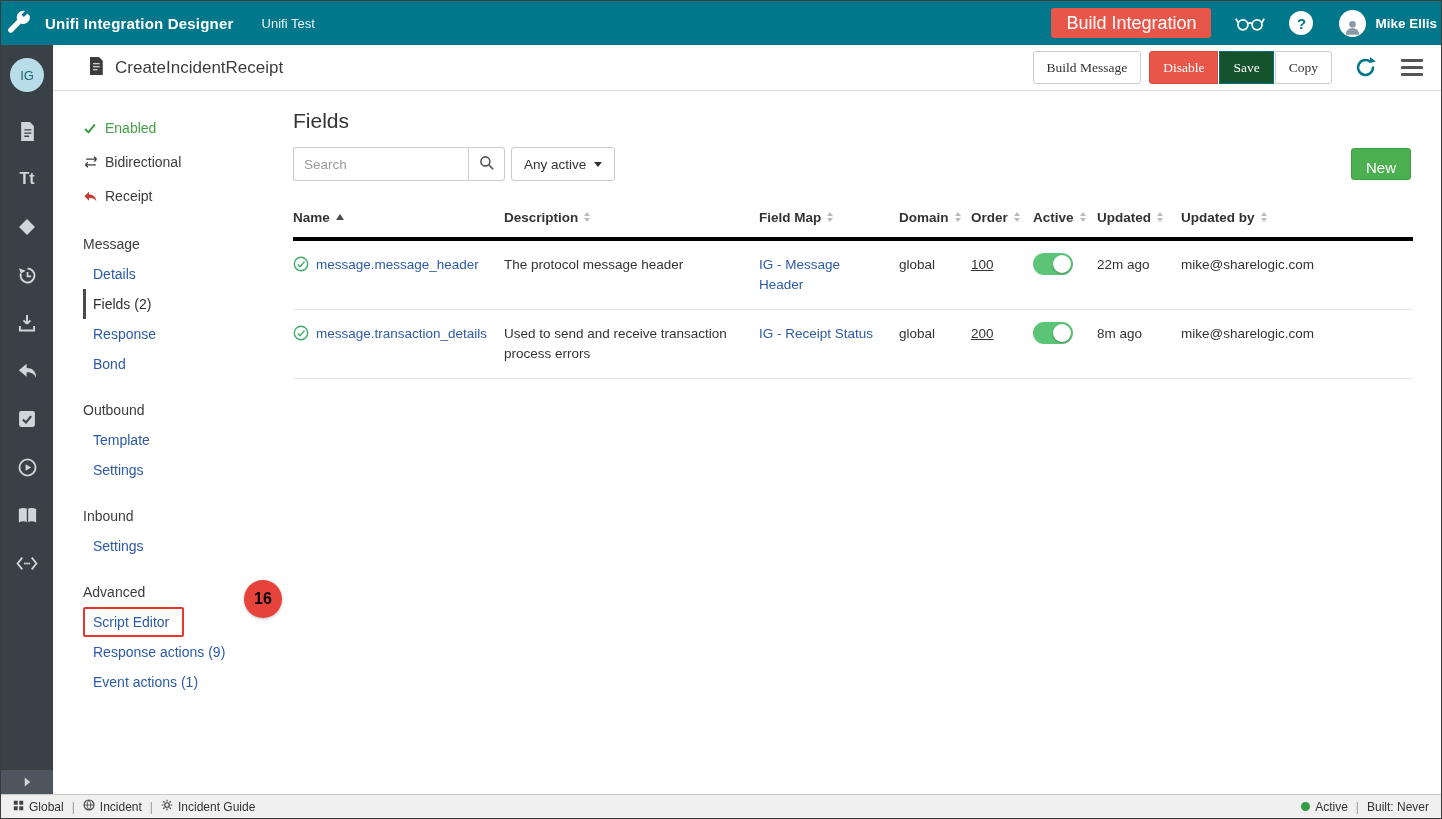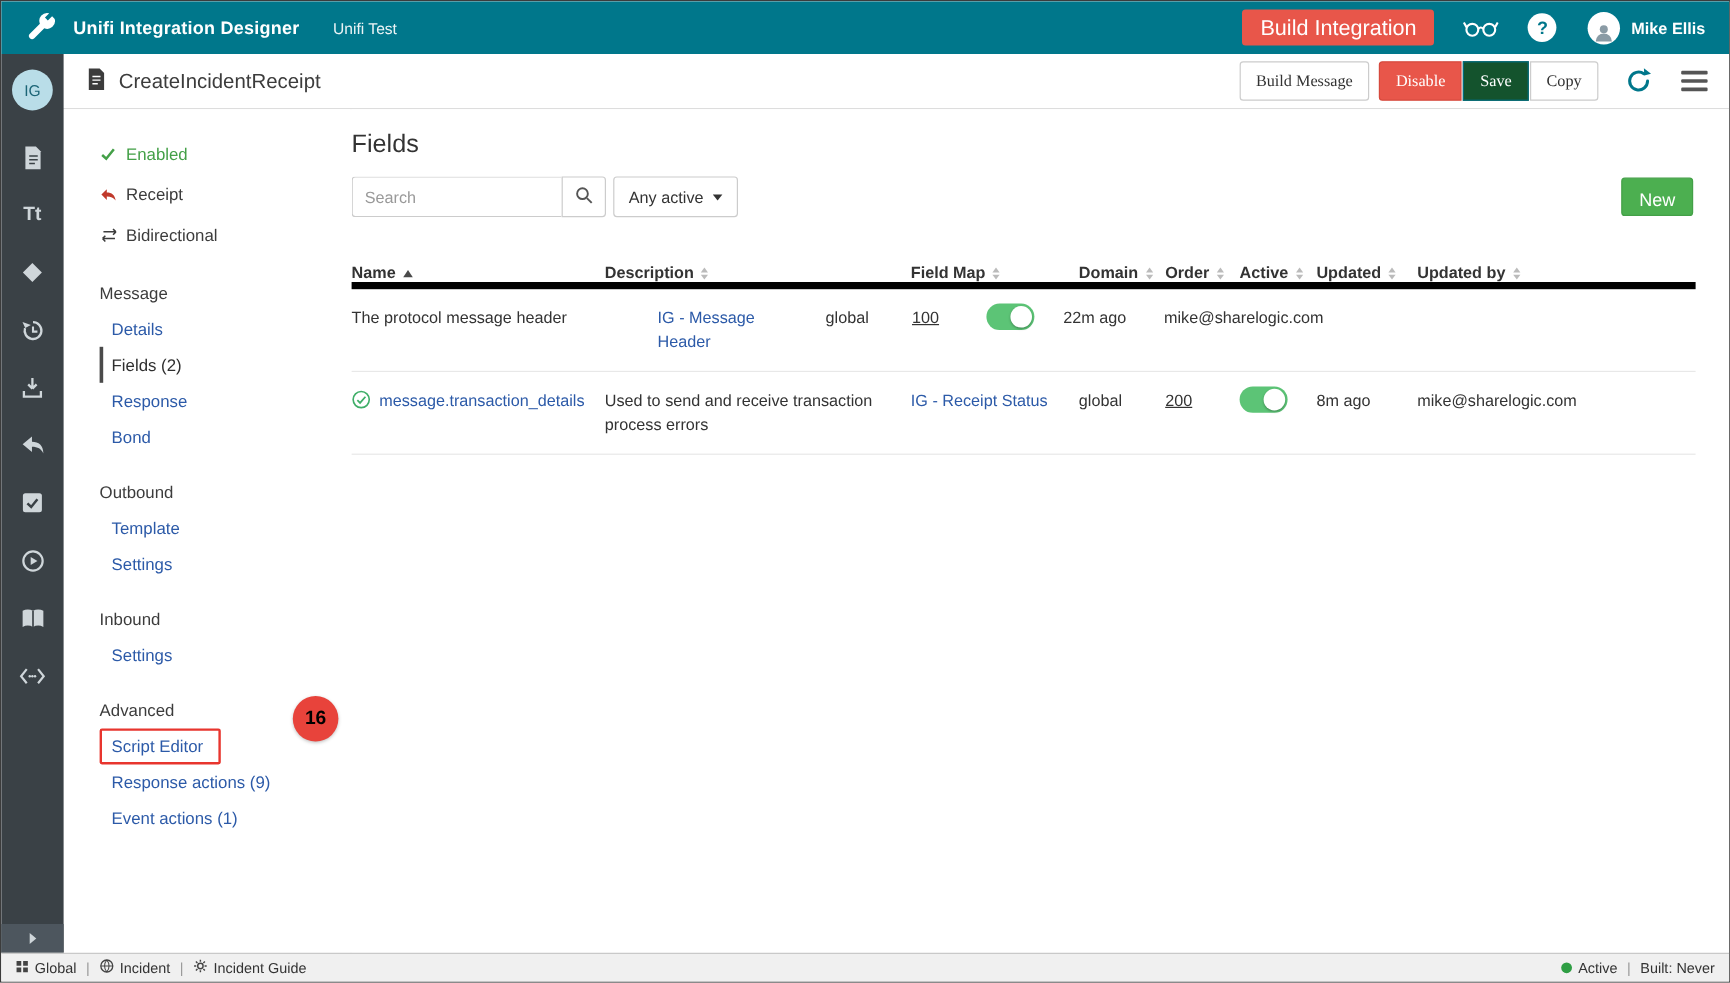--- a/index.html
+++ b/index.html
@@ -1,33 +1,33 @@
 <!DOCTYPE html>
 <html><head>
 <meta charset="utf-8">
 <style>
   *{margin:0;padding:0;box-sizing:border-box}
   html,body{width:1442px;height:819px}
   body{font-family:"Liberation Sans","DejaVu Sans",sans-serif;font-size:14px;color:#333;background:#fff}
   .app{position:relative;width:1442px;height:819px;border:1px solid #3c3c3c;overflow:hidden;background:#fff}
 
   
-  .topbar{position:absolute;left:0;top:0;right:0;height:44px;background:#00778b;display:flex;align-items:center;padding:0 20px;color:#fff;z-index:5}
+  .topbar{position:absolute;left:0;top:0;right:0;height:44px;background:#00778b;display:flex;align-items:center;padding:0 4px;color:#fff;z-index:5}
   .topbar .logo{display:flex;align-items:center;margin-right:14px}
   .topbar .app-title{font-size:15px;font-weight:bold;letter-spacing:.2px}
   .topbar .workspace{font-size:13px;margin-left:28px;color:rgba(255,255,255,.92)}
   .topbar .spacer{flex:1}
   .btn-build-integration{background:#e8564a;color:#fff;border:none;border-radius:3px;height:30px;padding:0 15px;font-size:18px;font-family:inherit;cursor:pointer}
   .topbar .glasses{margin-left:24px;display:flex;cursor:pointer}
   .help-bubble{width:24px;height:24px;border-radius:50%;background:#fff;color:#00778b;font-weight:bold;font-size:15px;display:flex;align-items:center;justify-content:center;margin-left:24px;cursor:pointer}
   .avatar{width:27px;height:27px;border-radius:50%;background:#fff;display:flex;align-items:flex-end;justify-content:center;overflow:hidden;margin-left:26px;cursor:pointer}
   .user-name{font-size:13.5px;font-weight:bold;margin-left:9px;cursor:pointer}
 
   
-  .header{position:absolute;left:36px;top:44px;right:0;height:46px;background:#fff;border-bottom:1px solid #ddd;display:flex;align-items:center;padding:0 18px 0 34px}
+  .header{position:absolute;left:52px;top:44px;right:0;height:46px;background:#fff;border-bottom:1px solid #ddd;display:flex;align-items:center;padding:0 18px 0 34px}
   .header .doc-title{font-size:17px;color:#3c3c3c;margin-left:10px}
   .header .spacer{flex:1}
   .btn{height:33px;padding:0 13px;border:1px solid #ccc;background:#fff;color:#333;font-size:13.5px;border-radius:3px;font-family:Liberation Serif, serif;cursor:pointer}
   .btn.red{background:#e8564a;border-color:#d64a3e;color:#fff}
   .btn.teal{background:#14532d;border-color:#006c7e;color:#fff}
   .btn-group{display:flex;margin-left:8px}
   .btn-group .btn{border-radius:0;margin-left:1px}
   .btn-group .btn:first-child{border-radius:3px 0 0 3px;margin-left:0}
   .btn-group .btn:last-child{border-radius:0 3px 3px 0}
   .refresh{margin-left:22px;cursor:pointer;display:flex}
@@ -59,21 +59,21 @@
   .page-title{font-size:21px;color:#333;font-weight:normal}
   .controls{margin-top:14px;display:flex;align-items:center;position:relative;height:34px}
   .search-input{width:175px;height:34px;border:1px solid #ccc;border-right:none;border-radius:3px 0 0 3px;padding:0 10px;font-size:13.5px;font-family:inherit;color:#333;outline:none}
   .search-input::placeholder{color:#999}
   .search-btn{width:37px;height:34px;border:1px solid #ccc;background:#fff;border-radius:0 3px 3px 0;display:flex;align-items:center;justify-content:center;cursor:pointer}
   .filter-btn{height:34px;margin-left:6px;border:1px solid #ccc;background:#fff;border-radius:3px;padding:0 12px;font-size:13.5px;display:flex;align-items:center;gap:8px;cursor:pointer;color:#333;font-family:inherit}
   .caret-down{width:0;height:0;border-left:4px solid transparent;border-right:4px solid transparent;border-top:5px solid #333}
   .btn-new{position:absolute;right:0;top:1px;height:32px;background:#4caf50;border:1px solid #43a047;color:#fff;border-radius:3px;padding:10px 14px;font-size:15px;cursor:pointer;font-family:inherit}
 
   .table{margin-top:16px;width:1120px}
-  .thead{display:flex;align-items:flex-end;height:44px;border-bottom:6px solid #000000}
+  .thead{display:flex;align-items:center;height:44px;border-bottom:4px solid #000000}
   .th{font-weight:bold;font-size:13.5px;color:#333;display:flex;align-items:center;padding-right:14px;cursor:pointer}
   .carets{display:inline-flex;flex-direction:column;gap:2px;margin-left:6px}
   .carets i{width:0;height:0;border-left:3.5px solid transparent;border-right:3.5px solid transparent;display:block}
   .carets .up{border-bottom:4px solid #bbb}
   .carets .down{border-top:4px solid #bbb}
   .sort-asc{width:0;height:0;border-left:4px solid transparent;border-right:4px solid transparent;border-bottom:6px solid #4a4a4a;margin-left:6px}
   .trow{display:flex;border-bottom:1px solid #e8e8e8;padding:14px 0;align-items:flex-start}
   .td{font-size:13.5px;color:#333;padding-right:16px;line-height:20px}
   .col-name{width:211px}.col-desc{width:255px}.col-map{width:140px}.col-domain{width:72px}.col-order{width:62px}.col-active{width:64px}.col-updated{width:84px}.col-updatedby{width:232px}
   a.blue{color:#2c5aa8;text-decoration:none;cursor:pointer}
@@ -221,34 +221,34 @@
     <div class="side-item">
       <span class="icn">
         <svg width="14" height="13" viewBox="0 0 16 16">
             <path d="M2 8.8 6.2 12.6 14 3" stroke="#44a048" stroke-width="2.6" fill="none"></path>
           </svg>
       </span>
       <span class="lbl-green">Enabled</span>
     </div>
     <div class="side-item">
       <span class="icn">
-        <svg width="15" height="13" viewBox="0 0 20 16">
-            <path d="M8 1.5 2 7.5l6 6V9.8c4.5 0 7.6 1.2 9.8 4.4C17 8 13.5 5.2 8 5.2z" fill="#c0392b"></path>
-          </svg>
-      </span>
-      <span class="lbl-dark">Receipt</span>
-    </div>
-    <div class="side-item">
-      <span class="icn">
         <svg width="16" height="14" viewBox="0 0 20 16">
             <path d="M4 4.5h13m0 0-3-3m3 3-3 3" stroke="#3c3c3c" stroke-width="1.6" fill="none"></path>
             <path d="M16 11.5H3m0 0 3-3m-3 3 3 3" stroke="#3c3c3c" stroke-width="1.6" fill="none"></path>
           </svg>
       </span>
       <span class="lbl-dark">Bidirectional</span>
+    </div>
+    <div class="side-item">
+      <span class="icn">
+        <svg width="15" height="13" viewBox="0 0 20 16">
+            <path d="M8 1.5 2 7.5l6 6V9.8c4.5 0 7.6 1.2 9.8 4.4C17 8 13.5 5.2 8 5.2z" fill="#c0392b"></path>
+          </svg>
+      </span>
+      <span class="lbl-dark">Receipt</span>
     </div>
 
     <div class="section-title">Message</div>
     <div class="sub-item">Details</div>
     <div class="sub-item active">Fields (2)</div>
     <div class="sub-item">Response</div>
     <div class="sub-item">Bond</div>
 
     <div class="section-title">Outbound</div>
     <div class="sub-item">Template</div>
@@ -336,20 +336,28 @@
         <div class="th col-updatedby">
           <span>Updated by</span>
           <span class="carets">
               <i class="up"></i>
               <i class="down"></i>
             </span>
         </div>
       </div>
 
       <div class="trow">
+        <div class="td col-name">
+          <span class="row-check">
+            <svg width="16" height="16" viewBox="0 0 20 20">
+                <circle cx="10" cy="10" r="8.4" fill="none" stroke="#3fae68" stroke-width="1.7"></circle>
+                <path d="m6 10.6 2.8 2.8 5.6-6.4" fill="none" stroke="#3fae68" stroke-width="1.8"></path>
+              </svg>
+          </span><a class="blue">message.message_header</a>
+        </div>
         <div class="td col-desc">The protocol message header</div>
         <div class="td col-map"><a class="blue">IG - Message Header</a></div>
         <div class="td col-domain">global</div>
         <div class="td col-order"><a class="order-link">100</a></div>
         <div class="td col-active"><span class="toggle"><span class="knob"></span></span></div>
         <div class="td col-updated">22m ago</div>
         <div class="td col-updatedby">mike@sharelogic.com</div>
       </div>
 
       <div class="trow">

